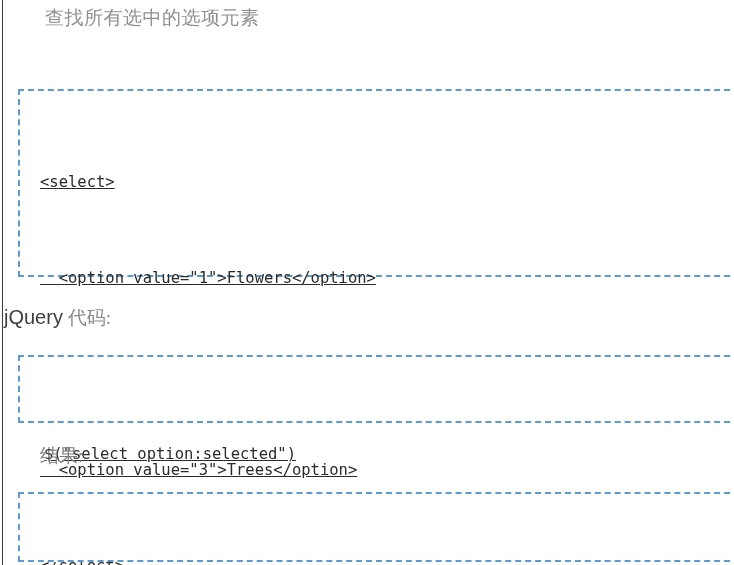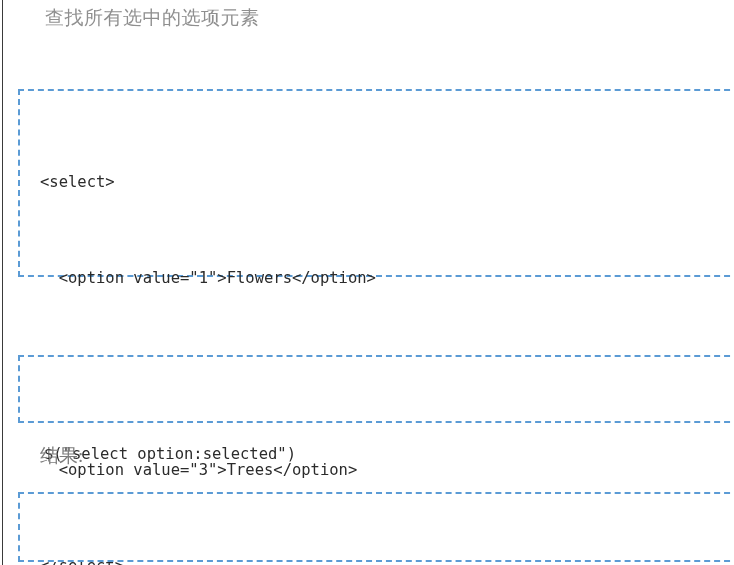--- a/index.html
+++ b/index.html
@@ -92,21 +92,21 @@
     color: #2b2b2b;
     white-space: pre;
     margin: 0;
     padding: 0;
   }
 
   #box-html .code   { position: absolute; left: 20px; top: 11px; }
   #box-jquery .code { position: absolute; left: 24px; top: 17px; }
   #box-result .code { position: absolute; left: 24px; top: 19px; }
 
-  .code-line { display: block; white-space: pre; }
+  .code-line { display: block; white-space: pre; text-decoration: underline; }
 </style>
 </head>
 <body>
 
 <div id="page">
 
   <div id="left-rule"></div>
 
   <div class="section-title">查找所有选中的选项元素</div>
 
@@ -114,20 +114,23 @@
   <div class="code-box" id="box-html">
     <div class="code">
       <span class="code-line">&lt;select&gt;</span>
       <span class="code-line">  &lt;option value="1"&gt;Flowers&lt;/option&gt;</span>
       <span class="code-line">  &lt;option value="2" selected="selected"&gt;Gardens&lt;/option&gt;</span>
       <span class="code-line">  &lt;option value="3"&gt;Trees&lt;/option&gt;</span>
       <span class="code-line">&lt;/select&gt;</span>
     </div>
   </div>
 
+  <div class="label" id="label-jquery">
+    <span class="latin">jQuery</span><span class="cjk"> 代码:</span>
+  </div>
 
   <div class="code-box" id="box-jquery">
     <div class="code">
       <span class="code-line">$("select option:selected")</span>
     </div>
   </div>
 
   <div class="label cjk-only" id="label-result">结果:</div>
 
   <div class="code-box" id="box-result">

